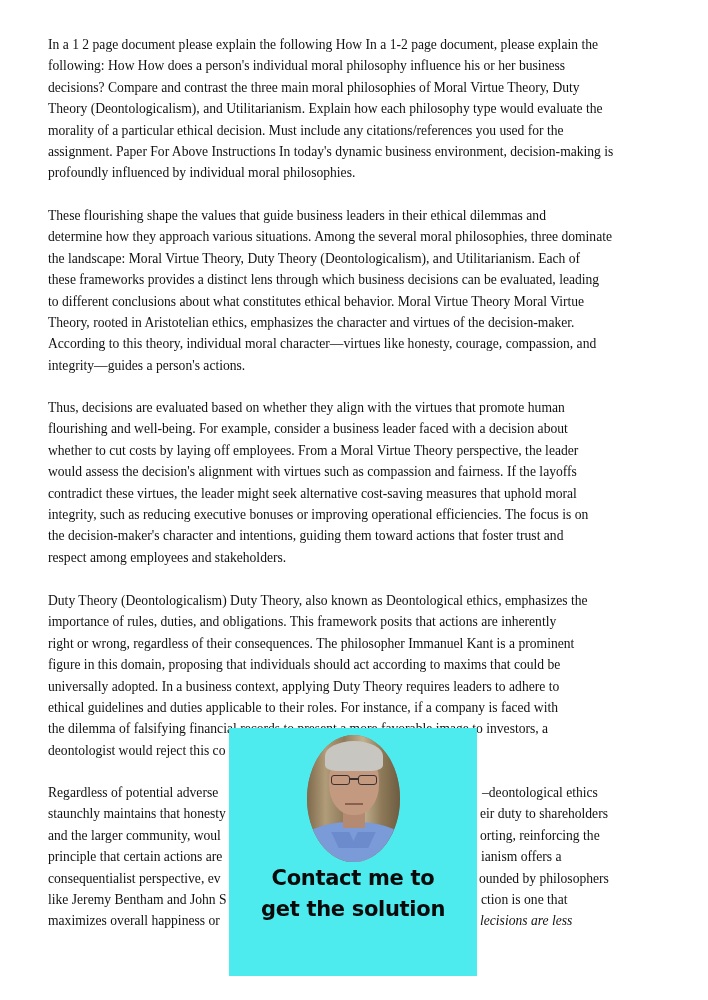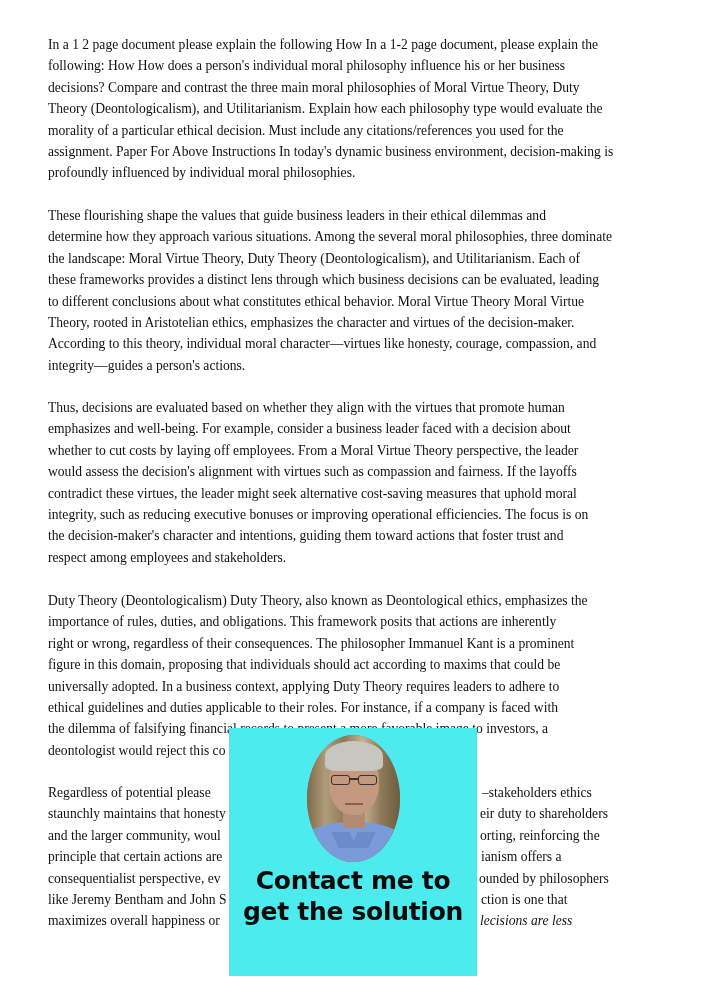--- a/index.html
+++ b/index.html
@@ -142,21 +142,21 @@
       height: 2px;
       background: #8c5e50;
     }
     .cta {
       position: absolute;
       left: 0;
       width: 248px;
       text-align: center;
       font-family: "DejaVu Sans", "Liberation Sans", sans-serif;
       font-weight: bold;
-      font-size: 25px;
+      font-size: 21px;
       color: #0a0a0a;
       letter-spacing: -0.3px;
     }
     .cta.l1 { top: 138px; }
     .cta.l2 { top: 169px; }
     .email {
       position: absolute;
       left: 0;
       top: 204px;
       width: 248px;
@@ -189,21 +189,21 @@
     <div class="line" style="top:42.8px;">the landscape: Moral Virtue Theory, Duty Theory (Deontologicalism), and Utilitarianism. Each of</div>
     <div class="line" style="top:64.2px;">these frameworks provides a distinct lens through which business decisions can be evaluated, leading</div>
     <div class="line" style="top:85.6px;">to different conclusions about what constitutes ethical behavior. Moral Virtue Theory Moral Virtue</div>
     <div class="line" style="top:107px;">Theory, rooted in Aristotelian ethics, emphasizes the character and virtues of the decision-maker.</div>
     <div class="line" style="top:128.4px;">According to this theory, individual moral character—virtues like honesty, courage, compassion, and</div>
     <div class="line" style="top:149.8px;">integrity—guides a person's actions.</div>
   </div>
 
   <div class="para" style="top:397px;">
     <div class="line" style="top:0px;">Thus, decisions are evaluated based on whether they align with the virtues that promote human</div>
-    <div class="line" style="top:21.4px;">emphasizes and well-being. For example, consider a business leader faced with a decision about</div>
+    <div class="line" style="top:21.4px;">flourishing and well-being. For example, consider a business leader faced with a decision about</div>
     <div class="line" style="top:42.8px;">whether to cut costs by laying off employees. From a Moral Virtue Theory perspective, the leader</div>
     <div class="line" style="top:64.2px;">would assess the decision's alignment with virtues such as compassion and fairness. If the layoffs</div>
     <div class="line" style="top:85.6px;">contradict these virtues, the leader might seek alternative cost-saving measures that uphold moral</div>
     <div class="line" style="top:107px;">integrity, such as reducing executive bonuses or improving operational efficiencies. The focus is on</div>
     <div class="line" style="top:128.4px;">the decision-maker's character and intentions, guiding them toward actions that foster trust and</div>
     <div class="line" style="top:149.8px;">respect among employees and stakeholders.</div>
   </div>
 
   <div class="para" style="top:590px;">
     <div class="line" style="top:0px;">Duty Theory (Deontologicalism) Duty Theory, also known as Deontological ethics, emphasizes the</div>
@@ -211,22 +211,22 @@
     <div class="line" style="top:42.8px;">right or wrong, regardless of their consequences. The philosopher Immanuel Kant is a prominent</div>
     <div class="line" style="top:64.2px;">figure in this domain, proposing that individuals should act according to maxims that could be</div>
     <div class="line" style="top:85.6px;">universally adopted. In a business context, applying Duty Theory requires leaders to adhere to</div>
     <div class="line" style="top:107px;">ethical guidelines and duties applicable to their roles. For instance, if a company is faced with</div>
     <div class="line" style="top:128.4px;">the dilemma of falsifying financial records to present a more favorable image to investors, a</div>
     <div class="line" style="top:149.8px;">deontologist would reject this co</div>
   </div>
 
   <div class="para" style="top:782px;">
     <div class="line" style="top:0px;">
-      <span>Regardless of potential please</span>
-      <span class="right" style="left:434px;">–stakeholders ethics</span>
+      <span>Regardless of potential adverse</span>
+      <span class="right" style="left:434px;">–deontological ethics</span>
     </div>
     <div class="line" style="top:21.4px;">
       <span>staunchly maintains that honesty</span>
       <span class="right" style="left:432px;">eir duty to shareholders</span>
     </div>
     <div class="line" style="top:42.8px;">
       <span>and the larger community, woul</span>
       <span class="right" style="left:432px;">orting, reinforcing the</span>
     </div>
     <div class="line" style="top:64.2px;">

